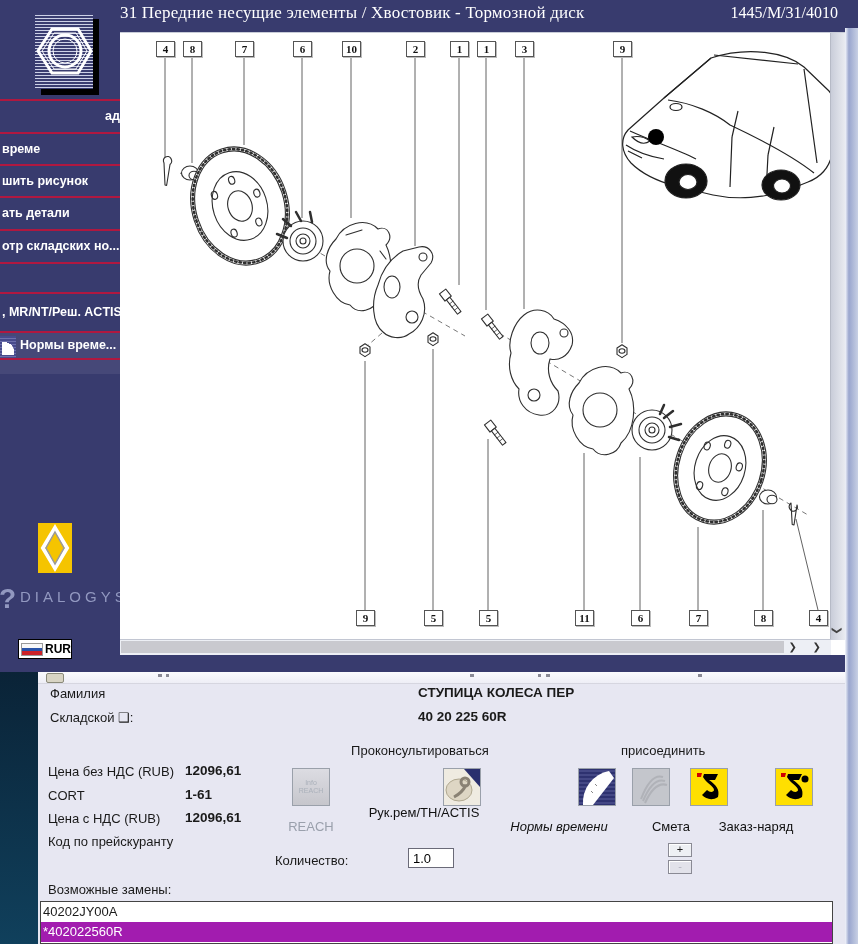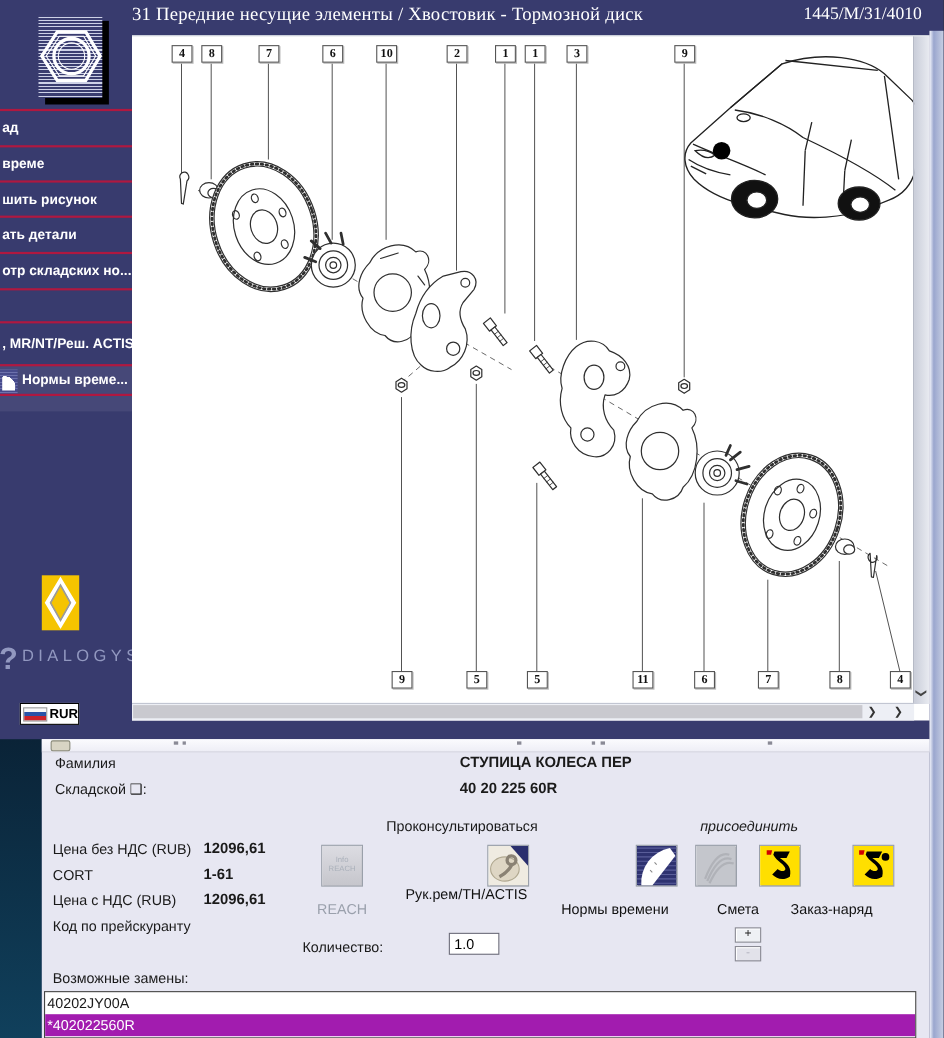--- a/index.html
+++ b/index.html
@@ -82,21 +82,21 @@
     <svg width="58" height="76" viewBox="0 0 58 76">
       <g fill="none" stroke="#fff">
         <path d="M3,38 L17,16 H43 L56,38 L43,60 H17 Z" stroke-width="3"></path>
         <path d="M7,38 L19,20 H41 L52,38 L41,56 H19 Z" stroke-width="1"></path>
         <circle cx="30" cy="38" r="16" stroke-width="3"></circle>
         <circle cx="30" cy="38" r="12" stroke-width="1"></circle>
       </g>
     </svg>
   </div>
 
-  <div class="menu-item" style="top:99px;height:28px;line-height:31px;"><span>ад</span></div>
+  <div class="menu-item" style="top:99px;height:28px;line-height:31px;text-align:right;"><span>ад</span></div>
   <div class="menu-item" style="top:132px;height:32px;line-height:30px;"><span>време</span></div>
   <div class="menu-item" style="top:164px;height:32px;line-height:30px;"><span>шить рисунок</span></div>
   <div class="menu-item" style="top:196px;height:33px;line-height:31px;"><span>ать детали</span></div>
   <div class="menu-item" style="top:229px;height:33px;line-height:31px;"><span>отр складских но...</span></div>
   <div class="sep" style="top:262px;"></div>
   <div class="menu-item" style="top:292px;height:39px;line-height:37px;"><span>, MR/NT/Реш. ACTIS</span></div>
   <div class="menu-item" style="top:331px;height:43px;line-height:25px;padding-left:20px;background:rgba(255,255,255,0.07);">
     <span class="menu-icon"></span>
     <span>Нормы време...</span>
   </div>
@@ -297,21 +297,21 @@
       <span class="dash" style="left:508px;width:4px;"></span>
       <span class="dash" style="left:660px;width:4px;"></span>
     </div>
 
     <div class="lbl" style="left:12px;top:14px;">Фамилия</div>
     <div class="val" style="left:380px;top:13px;">СТУПИЦА КОЛЕСА ПЕР</div>
     <div class="lbl" style="left:12px;top:38px;">Складской ❑:</div>
     <div class="val" style="left:380px;top:37px;">40 20 225 60R</div>
 
     <div class="lbl" style="left:302px;top:71px;width:160px;text-align:center;">Проконсультироваться</div>
-    <div class="lbl" style="left:583px;top:71px;width:120px;text-align:center;font-style:italic;">присоединить</div>
+    <div class="lbl" style="left:583px;top:71px;width:120px;text-align:left;">присоединить</div>
 
     <div class="lbl" style="left:10px;top:92px;">Цена без НДС (RUB)</div>
     <div class="val" style="left:147px;top:91px;">12096,61</div>
     <div class="lbl" style="left:10px;top:116px;">CORT</div>
     <div class="val" style="left:147px;top:115px;">1-61</div>
     <div class="lbl" style="left:10px;top:139px;">Цена с НДС (RUB)</div>
     <div class="val" style="left:147px;top:138px;">12096,61</div>
     <div class="lbl" style="left:10px;top:162px;">Код по прейскуранту</div>
 
     <div class="icon-btn disabled" style="left:254px;top:96px;">
@@ -334,21 +334,21 @@
     <div class="btn-label" style="left:296px;top:133px;width:180px;">Рук.рем/TH/ACTIS</div>
 
     <div class="icon-btn" style="left:540px;top:96px;">
       <svg width="36" height="36" viewBox="0 0 36 36">
         <rect width="36" height="36" fill="#2e3270"></rect>
         <path d="M0,2 h36 M0,6 h36 M0,10 h36 M0,14 h36 M0,18 h36 M0,22 h36 M0,26 h36 M0,30 h36 M0,34 h36" stroke="#5a5e9a" stroke-width="1"></path>
         <path d="M4,36 A32,32 0 0 1 30,2 L35,9 L14,36 Z" fill="#fff"></path>
         <path d="M12,22 l2,2 M16,15 l2,2" stroke="#888" stroke-width="1"></path>
       </svg>
     </div>
-    <div class="btn-label" style="left:451px;top:147px;width:140px;">Нормы времени</div>
+    <div class="btn-label" style="left:451px;top:147px;width:140px;font-style:italic;">Нормы времени</div>
 
     <div class="icon-btn disabled" style="left:594px;top:96px;">
       <svg width="36" height="36" viewBox="0 0 36 36">
         <rect width="36" height="36" fill="#c4c6cc"></rect>
         <path d="M8,30 Q18,4 30,8 M10,32 Q20,8 32,12 M12,34 Q22,12 34,16" fill="none" stroke="#b0b2b8" stroke-width="2"></path>
       </svg>
     </div>
 
     <div class="icon-btn" style="left:652px;top:96px;">
       <svg width="36" height="36" viewBox="0 0 36 36">

